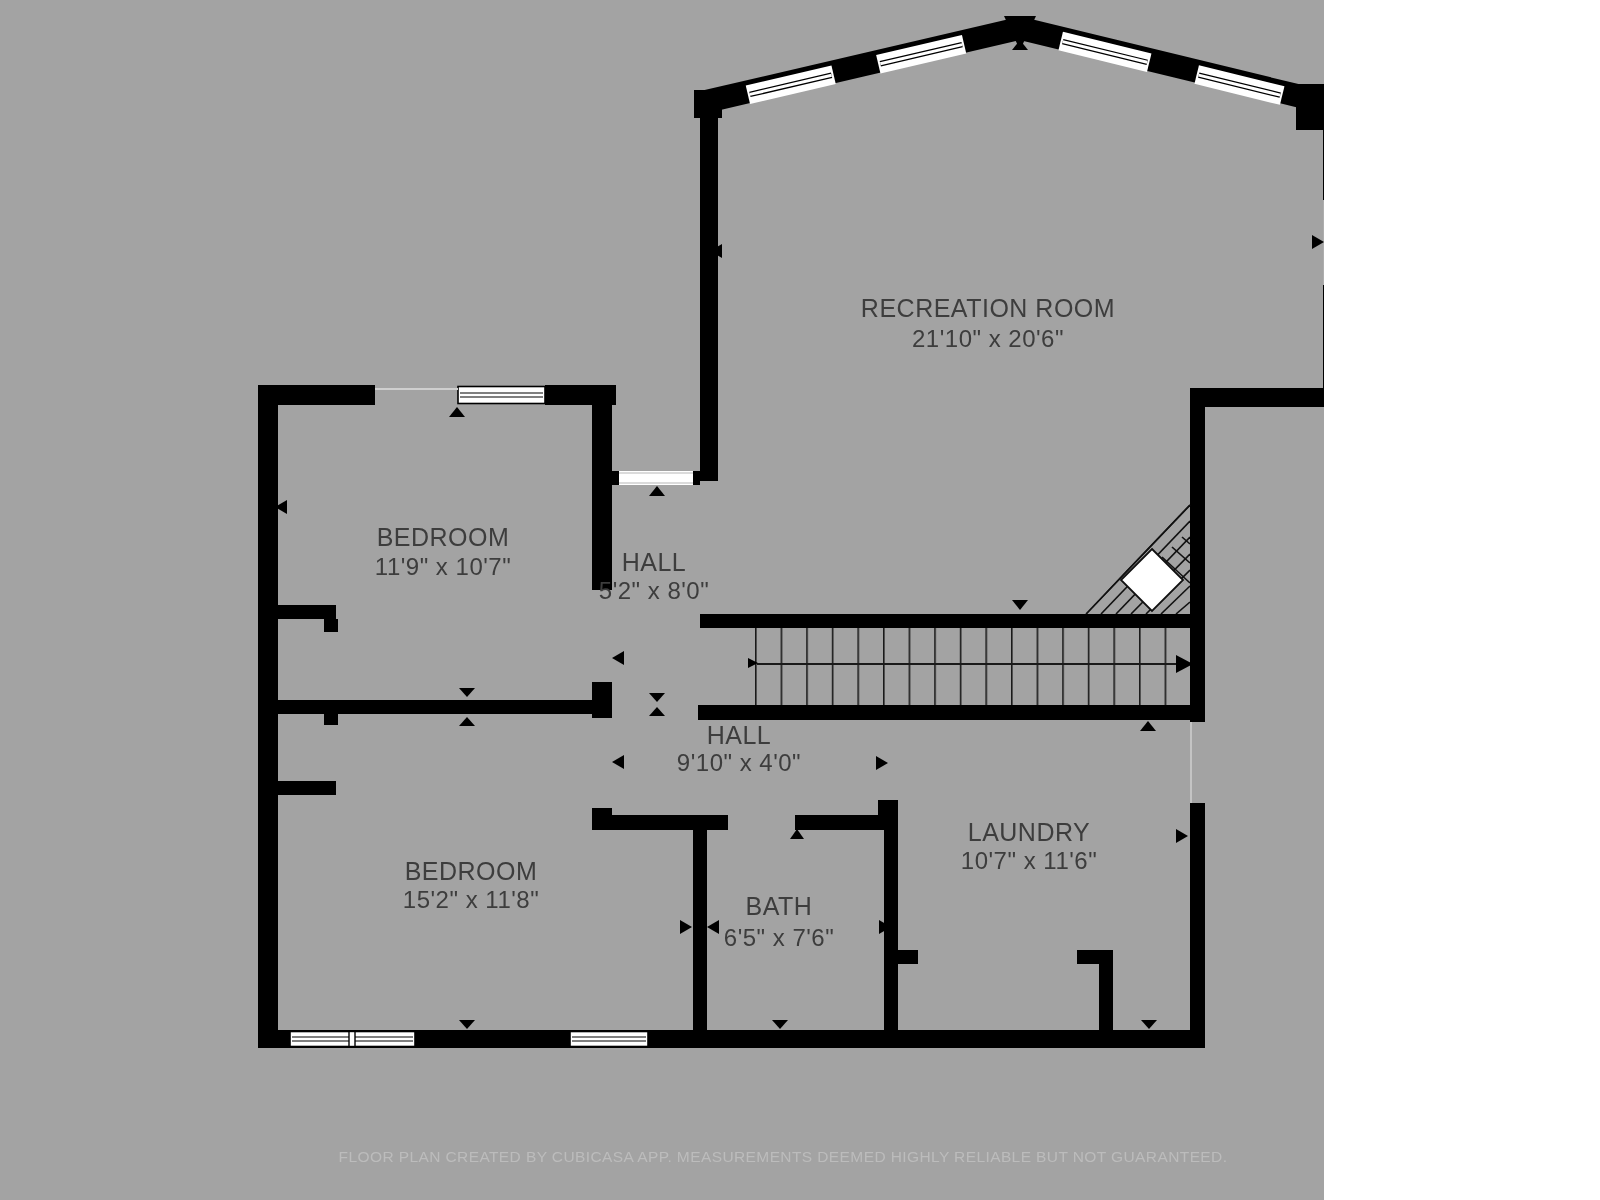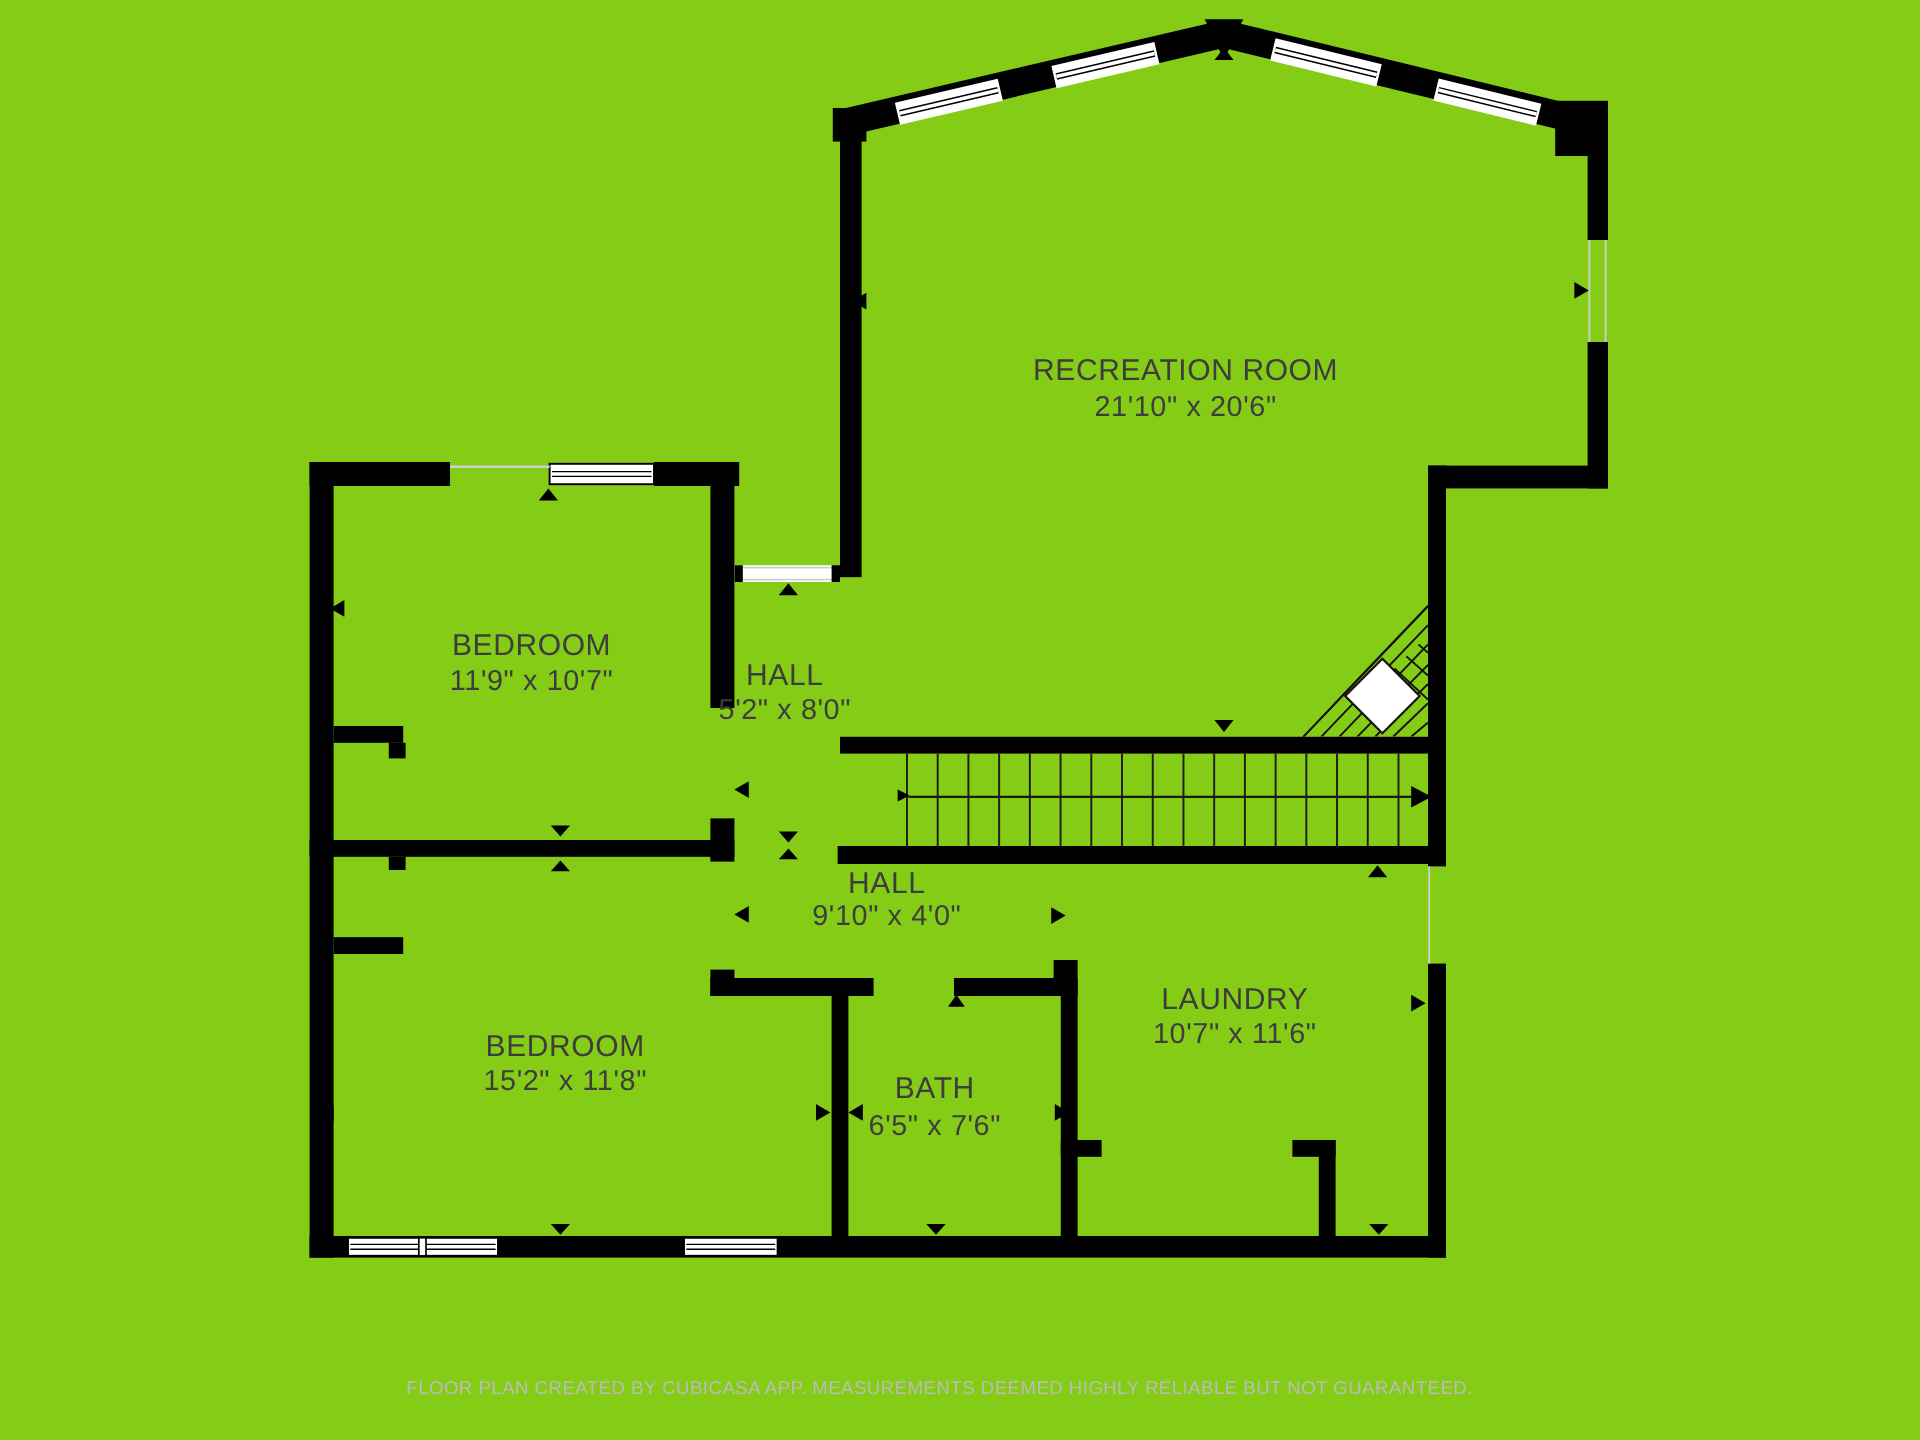--- a/index.html
+++ b/index.html
@@ -1,16 +1,16 @@
 <!DOCTYPE html>
 <html><head>
 <meta charset="utf-8">
 <style>
   html,body{margin:0;padding:0;background:#ffffff;}
-  .stage{position:relative;width:1600px;height:1200px;background:#84cc16;overflow:hidden;}
+  .stage{position:relative;width:1324px;height:1200px;background:#a3a3a3;overflow:hidden;}
   svg{display:block;}
   text{font-family:"Liberation Sans","DejaVu Sans",sans-serif;}
   .room-name{font-size:25px;fill:#3d3d3d;letter-spacing:0.5px;}
   .room-dims{font-size:24px;fill:#3d3d3d;letter-spacing:0.5px;}
   .footer-text{font-size:15.5px;fill:#bcbcbc;letter-spacing:0.4px;}
   .wall{fill:#000000;}
   .marker{fill:#000000;}
   .hatch{stroke:#111111;stroke-width:1.6;fill:none;}
 </style>
 </head>

